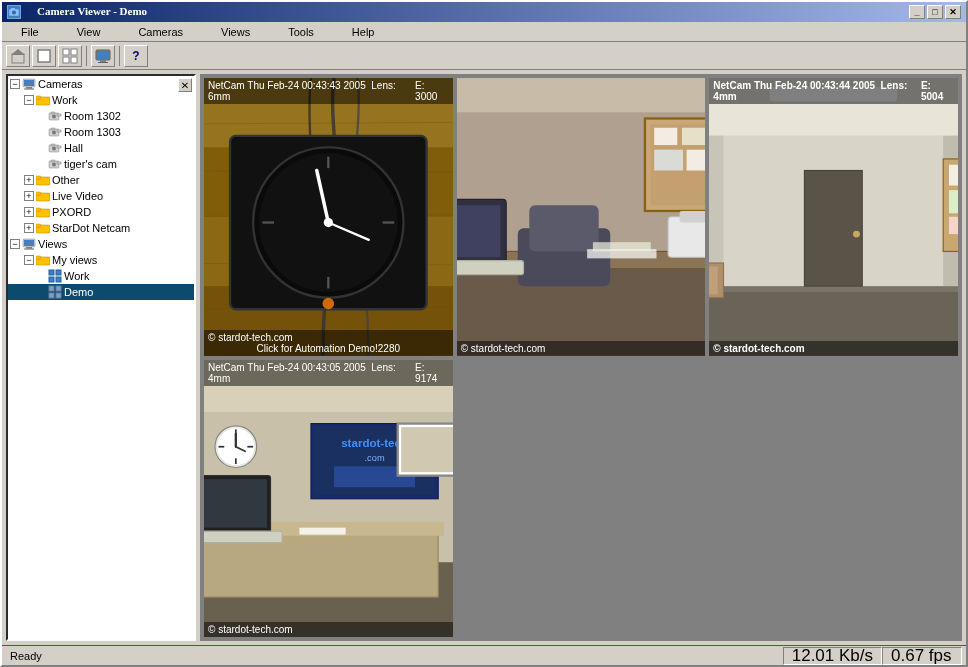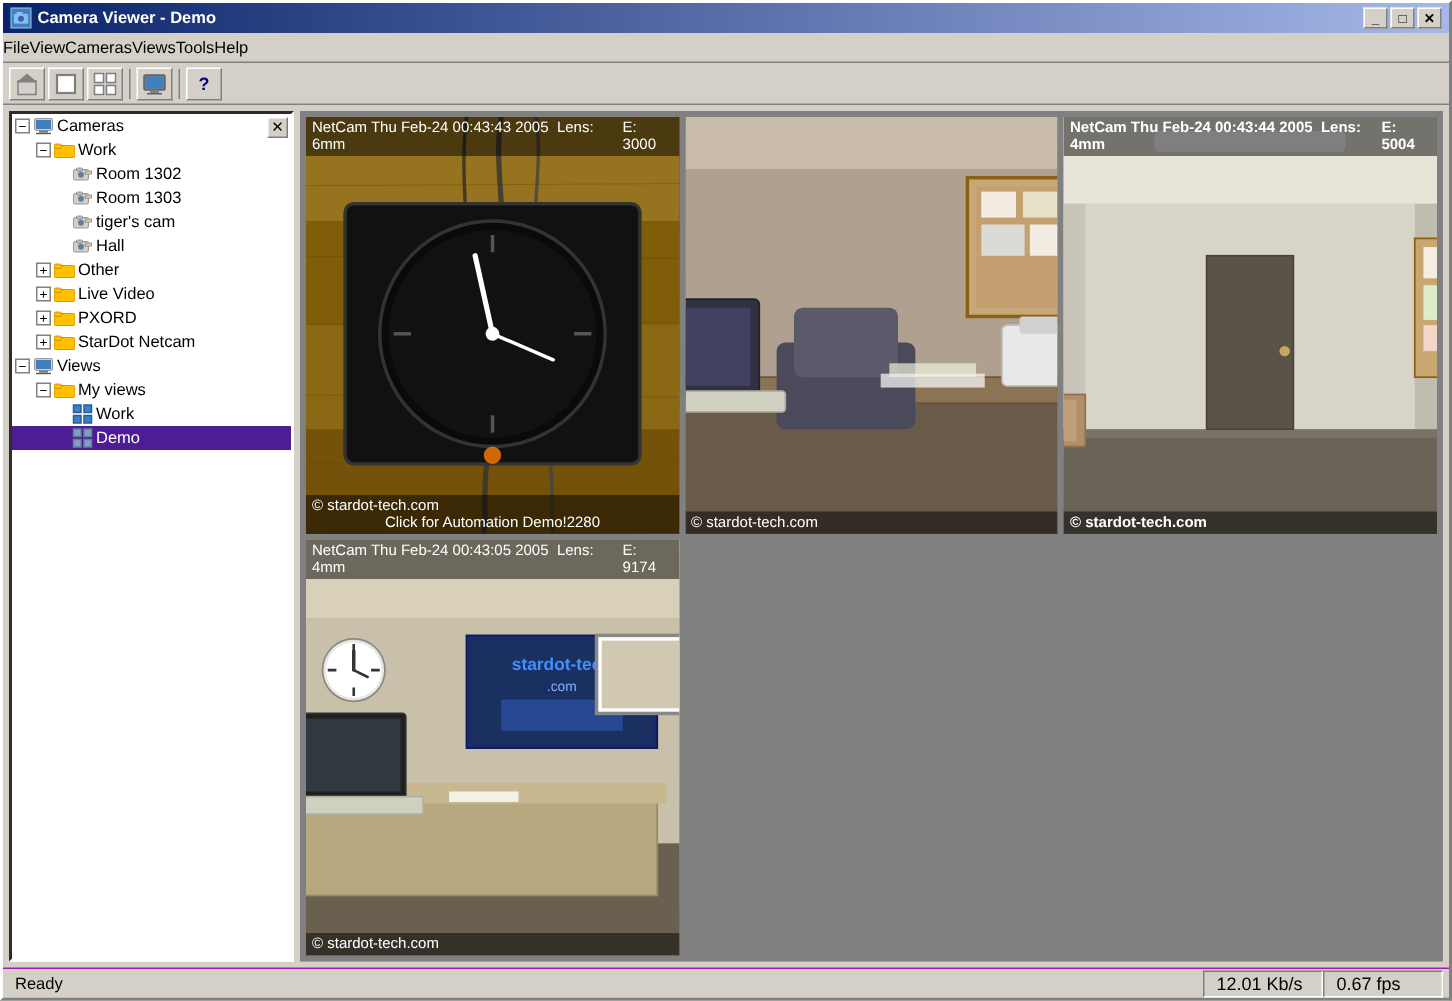--- a/index.html
+++ b/index.html
@@ -30,22 +30,23 @@
       padding: 3px 5px;
       display: flex;
       align-items: center;
       justify-content: space-between;
       height: 20px;
       flex-shrink: 0;
     }
 
     .title-bar-left {
       display: flex;
-      align-items: center;
-      gap: 4px;
+      align-items: flex-start;
+      gap: 16px;
+      font-family: Liberation Serif, serif;
     }
 
     .title-bar-icon {
       width: 14px;
       height: 14px;
       background: #4080c0;
       border: 1px solid #80a0d0;
       display: flex;
       align-items: center;
       justify-content: center;
@@ -86,21 +87,21 @@
       background: #d4d0c8;
       padding: 2px 0;
       display: flex;
       align-items: center;
       height: 20px;
       flex-shrink: 0;
       border-bottom: 1px solid #808080;
     }
 
     .menu-item {
-      padding: 2px 0;
+      padding: 2px 19px;
       cursor: pointer;
       font-size: 11px;
     }
 
     
     .toolbar {
       background: #d4d0c8;
       padding: 2px 4px;
       display: flex;
       align-items: center;
@@ -180,21 +181,21 @@
     .tree-node {
       display: flex;
       align-items: center;
       padding: 1px 2px;
       cursor: pointer;
       white-space: nowrap;
       height: 16px;
     }
 
     .tree-node.selected {
-      background: #4c1d95;
+      background: #0c4a6e;
       color: white;
     }
 
     .tree-indent {
       display: inline-block;
       width: 14px;
       flex-shrink: 0;
     }
 
     .tree-expand {
@@ -307,21 +308,21 @@
     .status-panel {
       height: 18px;
       border: 1px solid;
       border-top-color: #808080;
       border-left-color: #808080;
       border-right-color: #ffffff;
       border-bottom-color: #ffffff;
       padding: 0 8px;
       display: flex;
       align-items: center;
-      font-size: 12px;
+      font-size: 17px;
       min-width: 80px;
     }
 
     
     .scene-svg {
       width: 100%;
       height: 100%;
       position: absolute;
       top: 0;
       left: 0;
@@ -460,36 +461,36 @@
         <span class="tree-indent"></span>
         <span style="width:10px;display:inline-block;"></span>
         <span class="tree-icon">
           <svg width="14" height="12" viewBox="0 0 14 12">
             <rect x="1" y="3" width="10" height="7" rx="1" fill="#d4d0c8" stroke="#808080" stroke-width="0.5"></rect>
             <circle cx="6" cy="6.5" r="2" fill="#6080a0"></circle>
             <rect x="9" y="4" width="4" height="2" fill="#d4d0c8" stroke="#808080" stroke-width="0.5"></rect>
             <rect x="3" y="2" width="4" height="2" rx="0.5" fill="#c0c0c0" stroke="#808080" stroke-width="0.5"></rect>
           </svg>
         </span>
-        <span>tiger's cam</span>
+        <span>Hall</span>
       </div>
 
       <div class="tree-node">
         <span class="tree-indent"></span>
         <span class="tree-indent"></span>
         <span style="width:10px;display:inline-block;"></span>
         <span class="tree-icon">
           <svg width="14" height="12" viewBox="0 0 14 12">
             <rect x="1" y="3" width="10" height="7" rx="1" fill="#d4d0c8" stroke="#808080" stroke-width="0.5"></rect>
             <circle cx="6" cy="6.5" r="2" fill="#6080a0"></circle>
             <rect x="9" y="4" width="4" height="2" fill="#d4d0c8" stroke="#808080" stroke-width="0.5"></rect>
             <rect x="3" y="2" width="4" height="2" rx="0.5" fill="#c0c0c0" stroke="#808080" stroke-width="0.5"></rect>
           </svg>
         </span>
-        <span>Hall</span>
+        <span>tiger's cam</span>
       </div>
 
       <div class="tree-node">
         <span class="tree-indent"></span>
         <span class="tree-expand">+</span>
         <span class="tree-icon">
           <svg width="14" height="12" viewBox="0 0 14 12">
             <rect x="0" y="3" width="14" height="8" rx="1" fill="#ffc000" stroke="#c08000" stroke-width="0.5"></rect>
             <rect x="0" y="2" width="5" height="3" rx="1" fill="#ffc000" stroke="#c08000" stroke-width="0.5"></rect>
           </svg>

